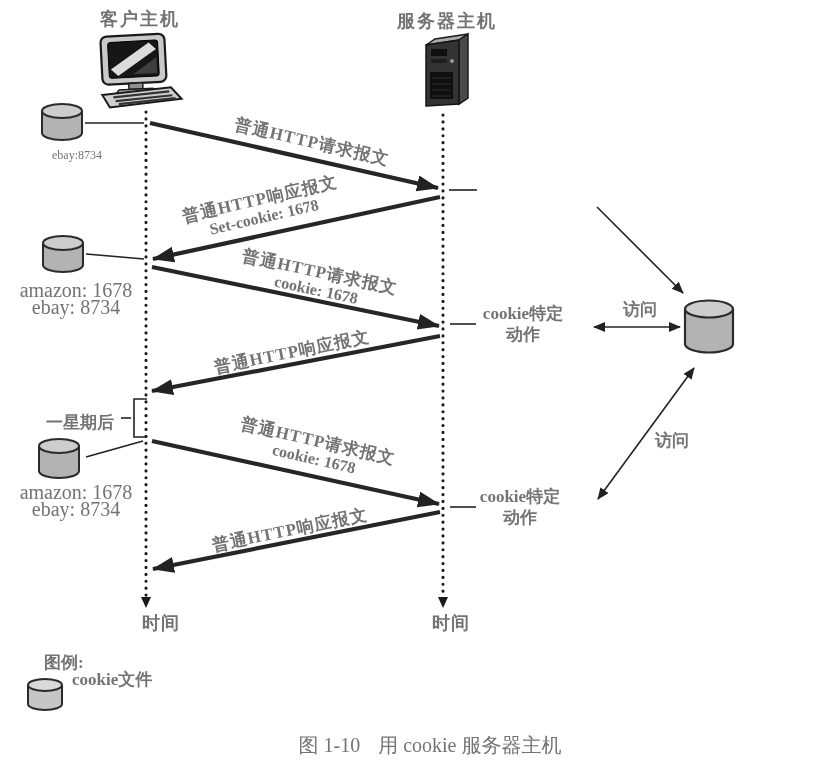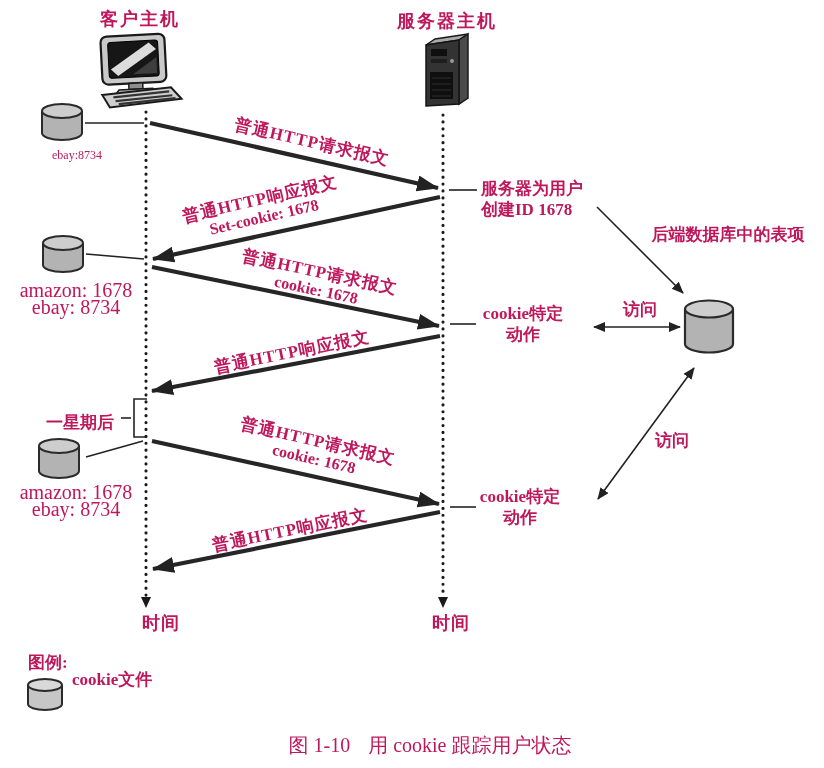--- a/index.html
+++ b/index.html
@@ -1,18 +1,18 @@
 <!DOCTYPE html>
 <html><head>
 <meta charset="utf-8">
 <style>
   html,body{margin:0;padding:0;background:#ffffff;}
   .stage{
     position:relative;width:824px;height:768px;background:#ffffff;overflow:hidden;
-    font-family:"Liberation Serif","DejaVu Serif",serif;color:#be185d;
+    font-family:"Liberation Serif","DejaVu Serif",serif;color:#737373;
   }
   .stage svg{position:absolute;left:0;top:0;}
   .lbl{position:absolute;white-space:nowrap;}
   .ctr{transform:translate(-50%,-50%);text-align:center;}
   .rot{transform:translate(-50%,-50%) rotate(var(--r));text-align:center;}
   .zh{font-weight:bold;font-family:"Liberation Serif","DejaVu Serif",serif;}
   .msg .zh{font-size:17px;line-height:19px;letter-spacing:1px;}
   .msg .lat{font-size:16px;line-height:18px;font-weight:bold;}
   .host{font-size:18px;letter-spacing:2px;}
   .note{font-size:17px;line-height:21px;}
@@ -153,42 +153,37 @@
   </div>
   <div class="lbl ctr cfile" style="left:76px;top:299px;">
     <div>amazon: 1678</div>
     <div class="hide-if-empty">ebay: 8734</div>
   </div>
   <div class="lbl ctr cfile" style="left:76px;top:501px;">
     <div>amazon: 1678</div>
     <div class="hide-if-empty">ebay: 8734</div>
   </div>
 
-  <div class="lbl zh note" style="left:481px;top:178px;">
-    <div>服务器为用户</div>
-    <div>创建ID 1678</div>
-  </div>
   <div class="lbl ctr zh note" style="left:523px;top:324px;">
     <div>cookie特定</div>
     <div>动作</div>
   </div>
   <div class="lbl ctr zh note" style="left:520px;top:507px;">
     <div>cookie特定</div>
     <div>动作</div>
   </div>
 
-  <div class="lbl ctr zh note" style="left:728px;top:234px;">后端数据库中的表项</div>
   <div class="lbl ctr zh note" style="left:640px;top:309px;">访问</div>
   <div class="lbl ctr zh note" style="left:672px;top:440px;">访问</div>
 
   <div class="lbl ctr zh note" style="left:80px;top:422px;">一星期后</div>
 
   <div class="lbl ctr zh time" style="left:157px;top:623px;">时间</div>
   <div class="lbl ctr zh time" style="left:447px;top:623px;">时间</div>
 
-  <div class="lbl zh note" style="left:28px;top:652px;">图例:</div>
+  <div class="lbl zh note" style="left:44px;top:652px;">图例:</div>
   <div class="lbl note" style="left:72px;top:669px;font-weight:bold;">cookie文件</div>
 
   <div class="lbl ctr cap" style="left:430px;top:745px;">
-    <span>图 1-10</span><span class="gap">用 cookie 跟踪用户状态</span>
+    <span>图 1-10</span><span class="gap">用 cookie 服务器主机</span>
   </div>
 
 </div>
 
 </body></html>

